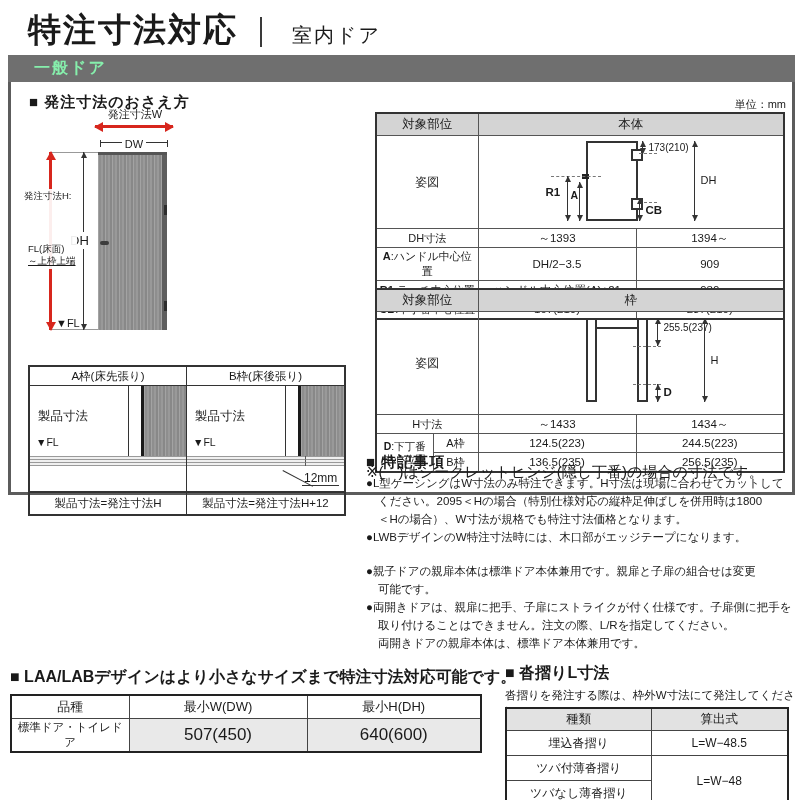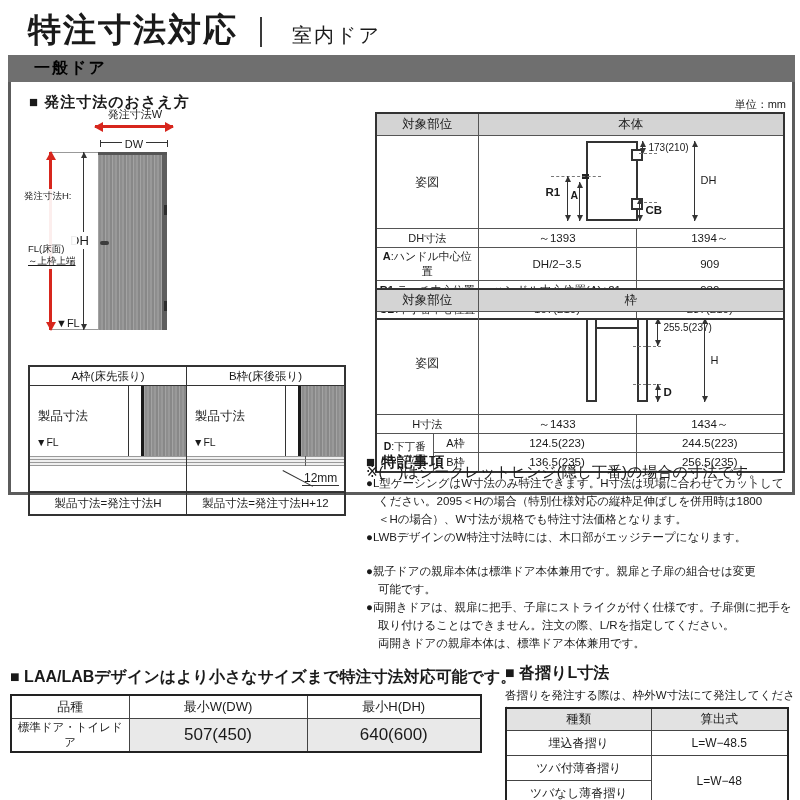--- a/index.html
+++ b/index.html
@@ -3,21 +3,21 @@
 <meta charset="utf-8">
 <style>
   html,body{margin:0;padding:0;}
   body{width:800px;height:800px;position:relative;background:#fff;color:#1a1a1a;
        font-family:"Liberation Sans","DejaVu Sans",sans-serif;overflow:hidden;}
   .abs{position:absolute;}
   
   .h-title{left:28px;top:8px;font-size:33px;font-weight:bold;letter-spacing:2px;}
   .h-div{left:260px;top:17px;width:2px;height:30px;background:#3a3a3a;}
   .h-sub{left:292px;top:22px;font-size:20px;letter-spacing:2px;}
-  .cat-bar{left:8px;top:55px;width:787px;height:27px;background:#6f6f6f;color:#000000;
+  .cat-bar{left:8px;top:55px;width:787px;height:27px;background:#6f6f6f;color:#86efac;
            font-size:16px;font-weight:bold;display:flex;align-items:center;padding-left:26px;
            box-sizing:border-box;letter-spacing:2px;}
   .content{left:8px;top:82px;width:787px;height:413px;border:3px solid #5c5c5c;border-top:none;
            box-sizing:border-box;}
   .sec-title{font-size:15px;font-weight:bold;letter-spacing:1px;}
   
   .redh{position:absolute;height:3px;background:#d7261d;}
   .redh::before,.redh::after{content:"";position:absolute;top:-3px;border-top:5px solid transparent;border-bottom:5px solid transparent;}
   .redh::before{left:-1px;border-right:9px solid #d7261d;}
   .redh::after{right:-1px;border-left:9px solid #d7261d;}

